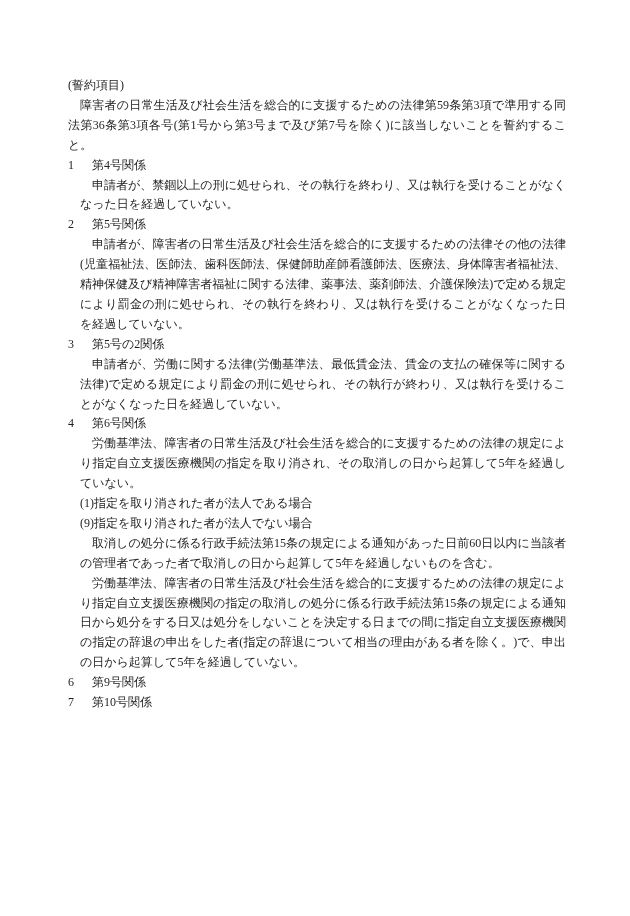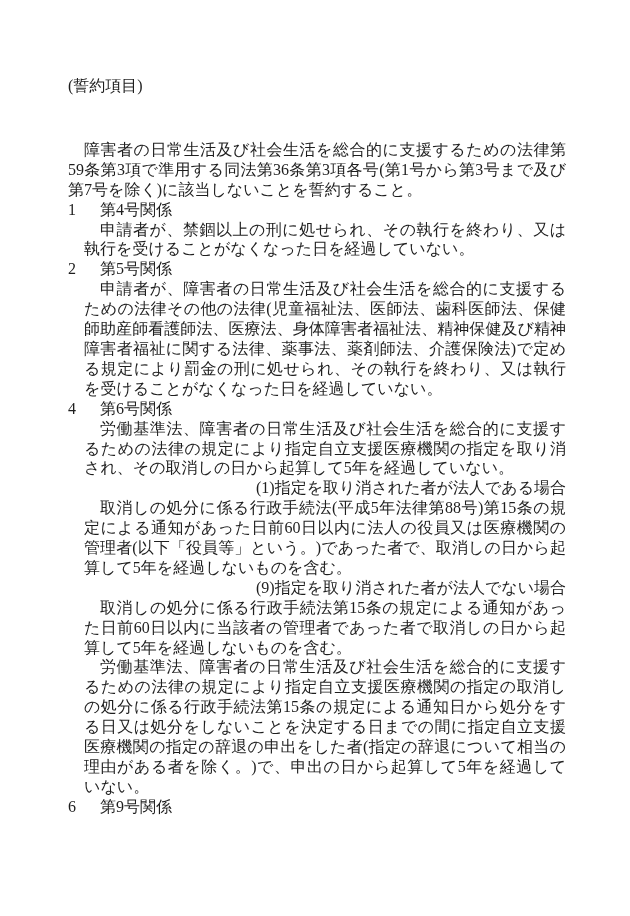--- a/index.html
+++ b/index.html
@@ -8,39 +8,39 @@
     width: 630px;
     height: 916px;
     overflow: hidden;
   }
   .page {
     width: 630px;
     height: 916px;
     background: #ffffff;
     padding: 76px 64px 0 68px;
     font-family: "Liberation Serif", "DejaVu Serif", serif;
-    font-size: 16px;
+    font-size: 12px;
     line-height: 19.9px;
     color: #1e1e1e;
     text-align: justify;
   }
   .title { text-align: left; }
-  .intro { text-indent: 1em; margin-top: 44px; }
+  .intro { text-indent: 1em; }
   .section-head .num {
     display: inline-block;
     min-width: 2em;
   }
   .para.body {
     padding-left: 1em;
     text-indent: 1em;
   }
   .para.subhead {
     padding-left: 1em;
     text-indent: 0;
-    text-align: right;
+    text-align: left;
   }
 </style>
 </head>
 <body>
 
 <div class="page">
   <div class="title">(誓約項目)</div>
   <div class="intro para">障害者の日常生活及び社会生活を総合的に支援するための法律第59条第3項で準用する同法第36条第3項各号(第1号から第3号まで及び第7号を除く)に該当しないことを誓約すること。</div>
   <div id="sections">
   <div class="section">
@@ -50,36 +50,45 @@
         </div>
   </div>
 
   <div class="section">
     <div class="section-head"><span class="num">2</span><span class="sec-title">第5号関係</span></div>
     <div class="section-body">
           <div class="para body">申請者が、障害者の日常生活及び社会生活を総合的に支援するための法律その他の法律(児童福祉法、医師法、歯科医師法、保健師助産師看護師法、医療法、身体障害者福祉法、精神保健及び精神障害者福祉に関する法律、薬事法、薬剤師法、介護保険法)で定める規定により罰金の刑に処せられ、その執行を終わり、又は執行を受けることがなくなった日を経過していない。</div>
         </div>
   </div>
 
+  <div class="section">
+    <div class="section-head"><span class="num">3</span><span class="sec-title">第5号の2関係</span></div>
+    <div class="section-body">
+          <div class="para body">申請者が、労働に関する法律(労働基準法、最低賃金法、賃金の支払の確保等に関する法律)で定める規定により罰金の刑に処せられ、その執行が終わり、又は執行を受けることがなくなった日を経過していない。</div>
+        </div>
+  </div>
 
   <div class="section">
     <div class="section-head"><span class="num">4</span><span class="sec-title">第6号関係</span></div>
     <div class="section-body">
           <div class="para body">労働基準法、障害者の日常生活及び社会生活を総合的に支援するための法律の規定により指定自立支援医療機関の指定を取り消され、その取消しの日から起算して5年を経過していない。</div>
           <div class="para subhead">(1)指定を取り消された者が法人である場合</div>
-          <div class="para body">取消しの処分に係る行政手続法(平成5年法律第88号)第15条の規定による通知があった日前60日以内に法人の役員又は医療機関の管理者(以下「役員等」という。)であった者で、取消しの日から起算して5年を経過しないものを含む。</div>
           <div class="para subhead">(9)指定を取り消された者が法人でない場合</div>
           <div class="para body">取消しの処分に係る行政手続法第15条の規定による通知があった日前60日以内に当該者の管理者であった者で取消しの日から起算して5年を経過しないものを含む。</div>
         </div>
   </div>
 
   <div class="section">
     <div class="section-body">
           <div class="para body">労働基準法、障害者の日常生活及び社会生活を総合的に支援するための法律の規定により指定自立支援医療機関の指定の取消しの処分に係る行政手続法第15条の規定による通知日から処分をする日又は処分をしないことを決定する日までの間に指定自立支援医療機関の指定の辞退の申出をした者(指定の辞退について相当の理由がある者を除く。)で、申出の日から起算して5年を経過していない。</div>
         </div>
   </div>
 
   <div class="section">
     <div class="section-head"><span class="num">6</span><span class="sec-title">第9号関係</span></div>
   </div>
 
+  <div class="section">
+    <div class="section-head"><span class="num">7</span><span class="sec-title">第10号関係</span></div>
+    <div class="section-body"></div>
+  </div>
 </div>
 </div>
 
 </body></html>

